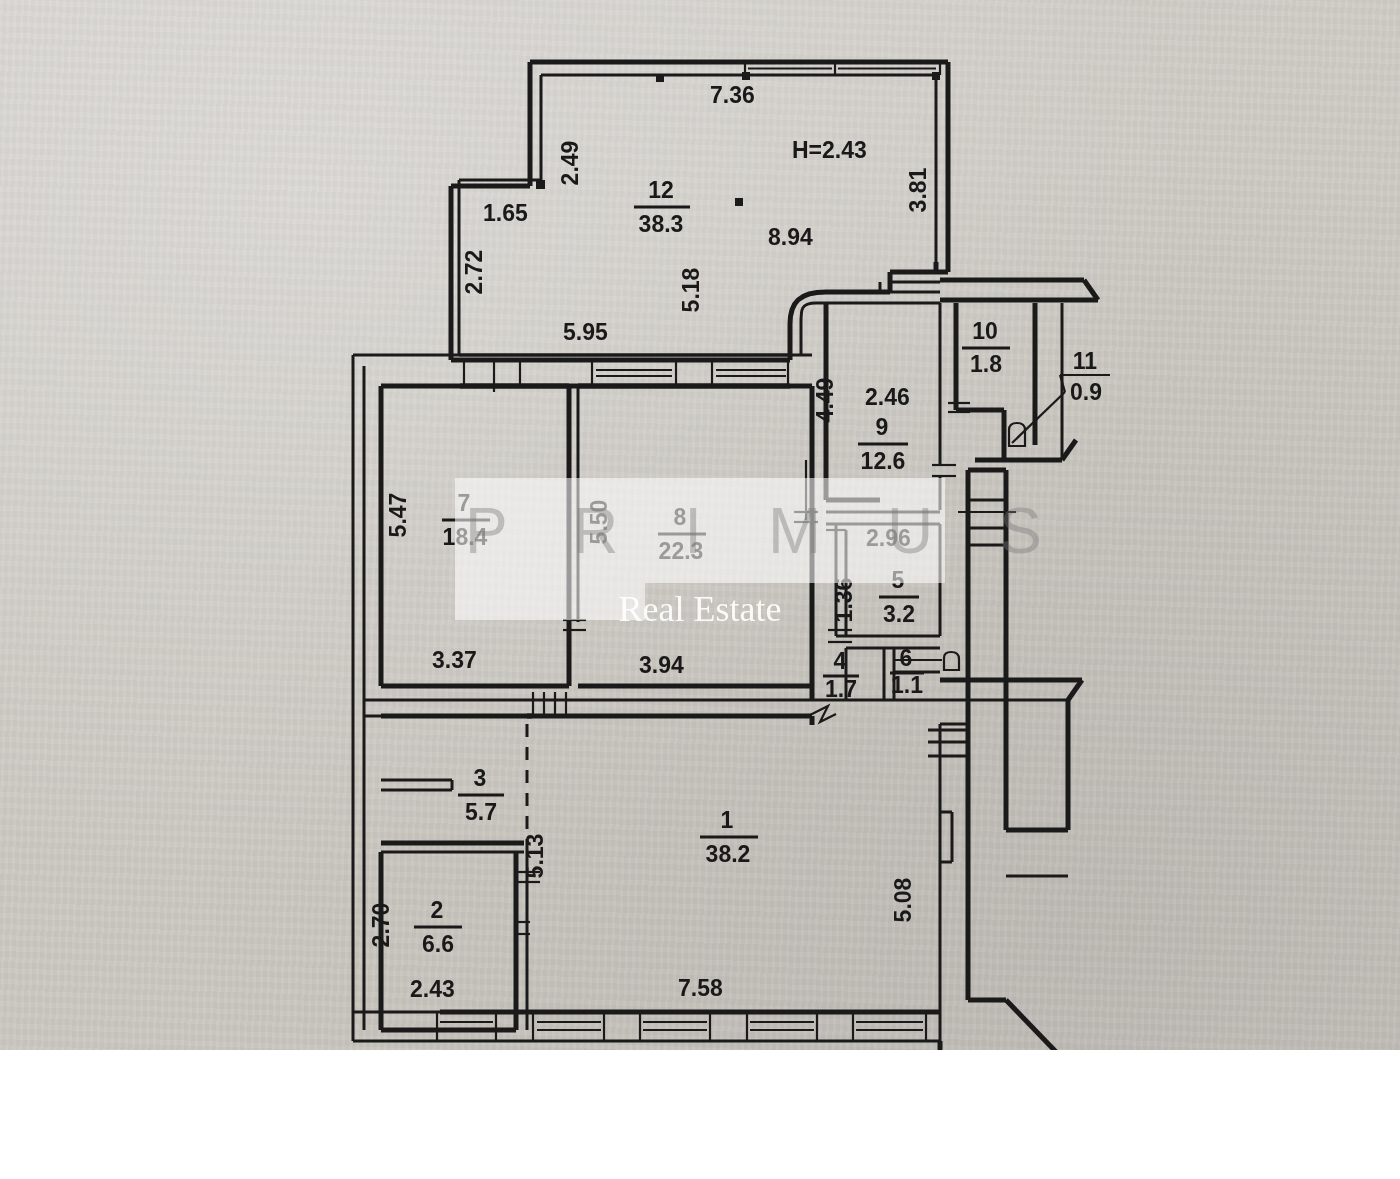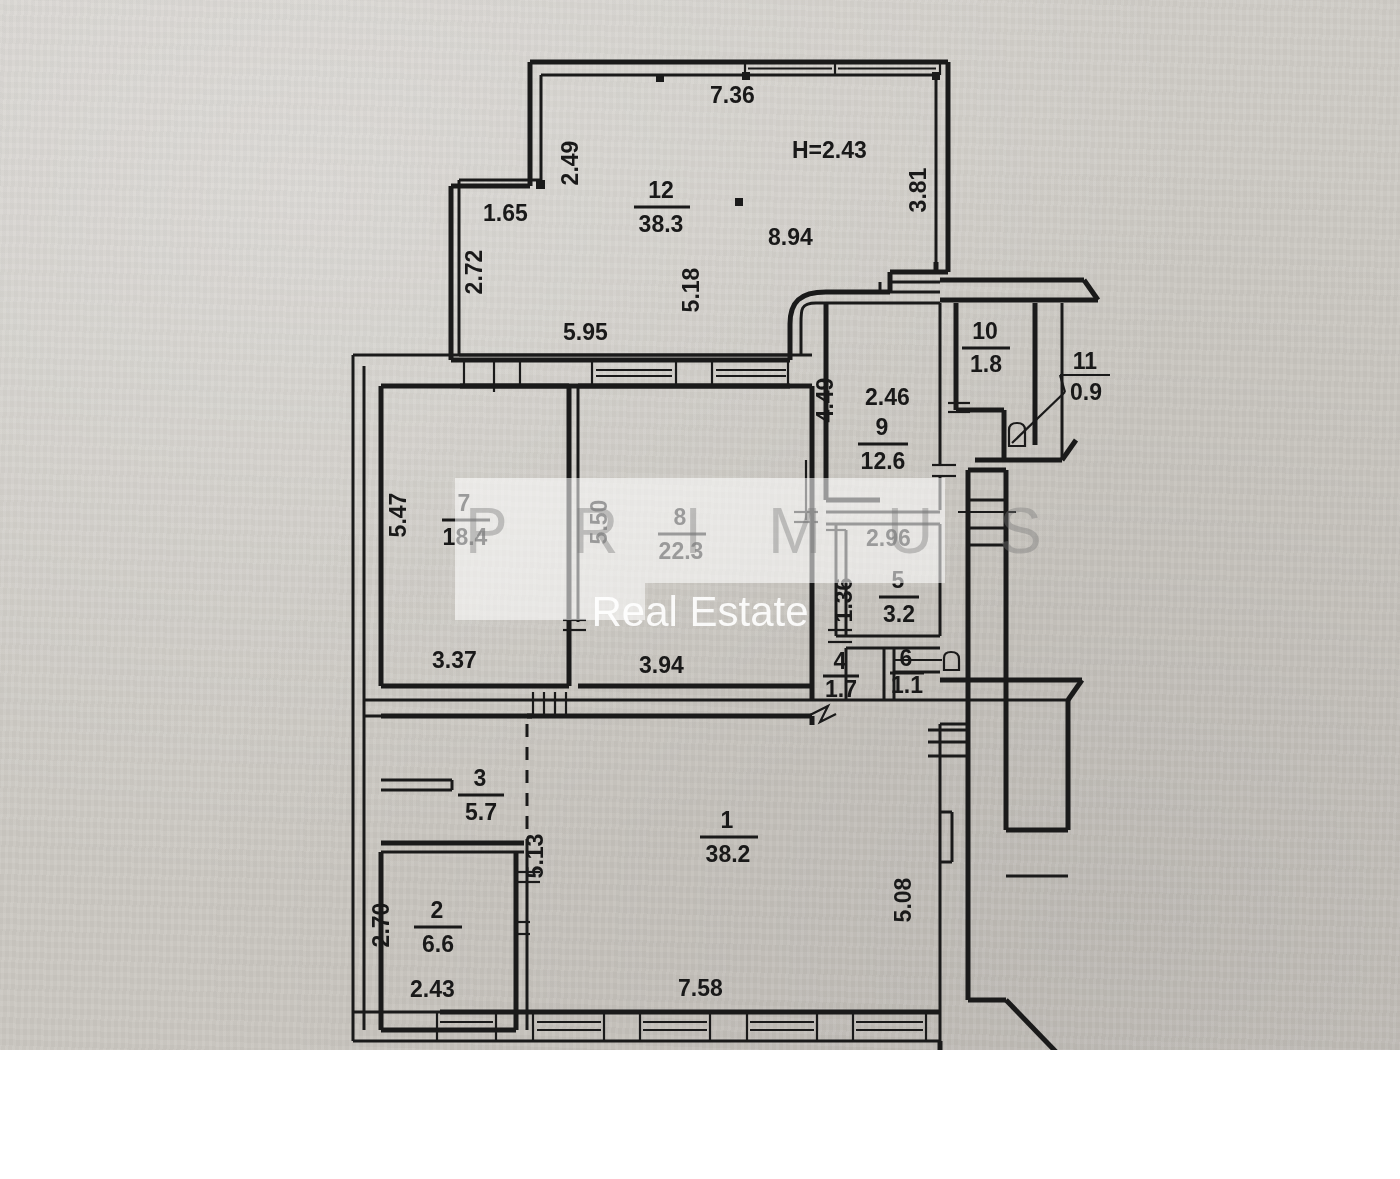--- a/index.html
+++ b/index.html
@@ -92,22 +92,22 @@
     letter-spacing: 24px;
     color: rgba(120,120,120,0.40);
     line-height: 96px;
     white-space: nowrap;
   }
   #wm-realestate {
     position: absolute;
     left: 0; top: 110px;
     width: 490px;
     text-align: center;
-    font-family: Liberation Sans, sans-serif;
-    font-size: 42px;
+    font-family: Liberation Serif, serif;
+    font-size: 36px;
     font-weight: 400;
     color: rgba(255,255,255,0.90);
     white-space: nowrap;
   }
 </style>
 </head>
 <body>
 
 <div id="page">
 

